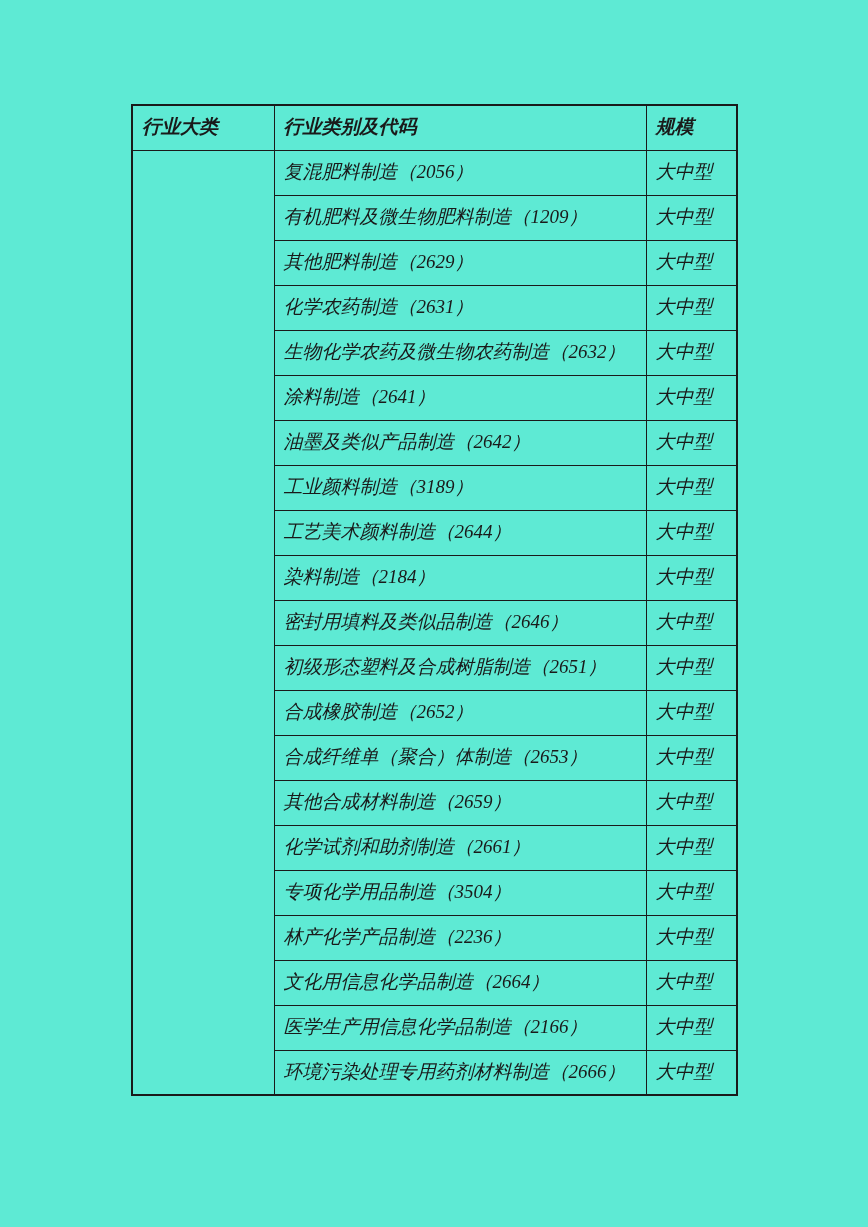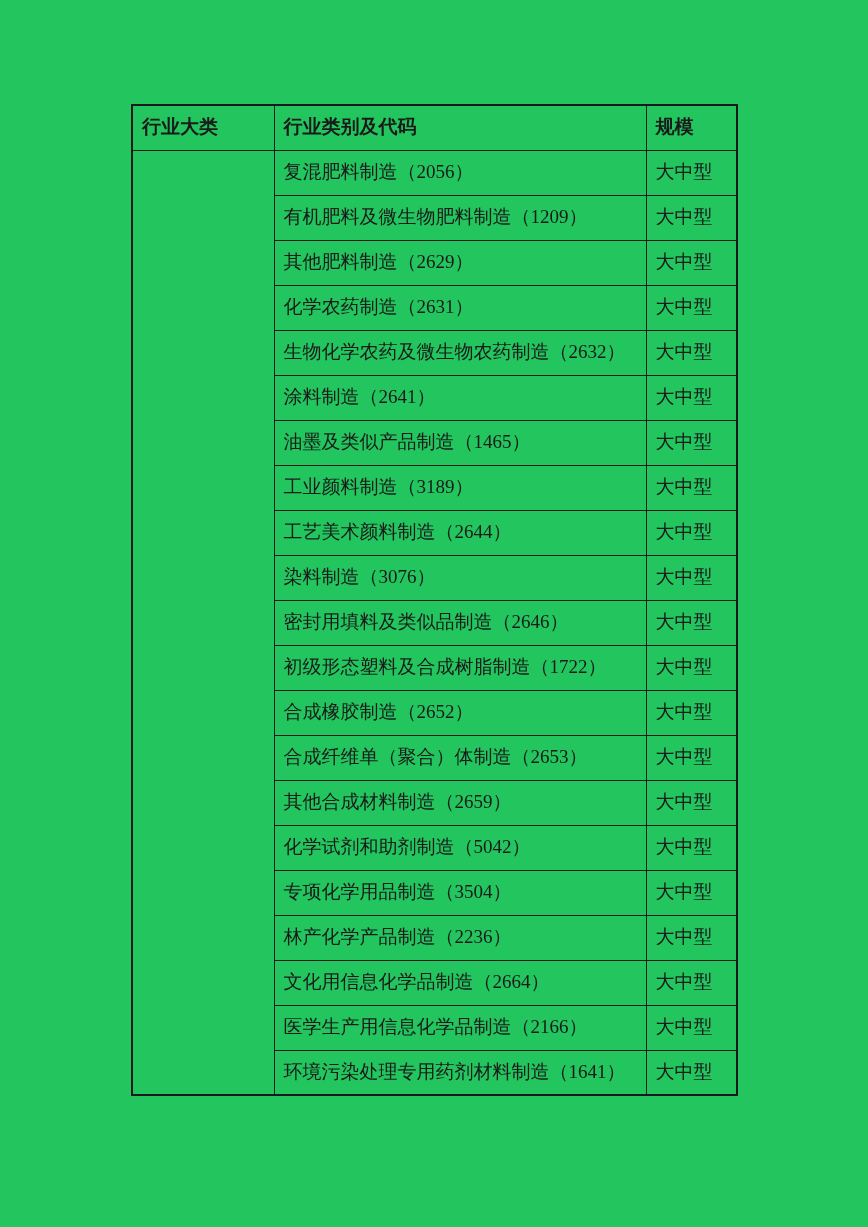--- a/index.html
+++ b/index.html
@@ -10,21 +10,22 @@
   body {
     width: 868px;
     height: 1227px;
     position: relative;
     font-family: "Liberation Serif", "DejaVu Serif", serif;
     color: #1a1a1a;
   }
   .page {
     position: absolute;
     inset: 0;
-    background: #22c55e;
+    background: #5eead4;
+    font-style: italic;
   }
   table.industry-table {
     position: absolute;
     left: 131px;
     top: 104px;
     border-collapse: collapse;
     table-layout: fixed;
     border: 2px solid #1a1a1a;
   }
   table.industry-table th,
@@ -84,74 +85,74 @@
       </tr>
       <tr>
         <td>生物化学农药及微生物农药制造（2632）</td>
         <td>大中型</td>
       </tr>
       <tr>
         <td>涂料制造（2641）</td>
         <td>大中型</td>
       </tr>
       <tr>
-        <td>油墨及类似产品制造（1465）</td>
+        <td>油墨及类似产品制造（2642）</td>
         <td>大中型</td>
       </tr>
       <tr>
         <td>工业颜料制造（3189）</td>
         <td>大中型</td>
       </tr>
       <tr>
         <td>工艺美术颜料制造（2644）</td>
         <td>大中型</td>
       </tr>
       <tr>
-        <td>染料制造（3076）</td>
+        <td>染料制造（2184）</td>
         <td>大中型</td>
       </tr>
       <tr>
         <td>密封用填料及类似品制造（2646）</td>
         <td>大中型</td>
       </tr>
       <tr>
-        <td>初级形态塑料及合成树脂制造（1722）</td>
+        <td>初级形态塑料及合成树脂制造（2651）</td>
         <td>大中型</td>
       </tr>
       <tr>
         <td>合成橡胶制造（2652）</td>
         <td>大中型</td>
       </tr>
       <tr>
         <td>合成纤维单（聚合）体制造（2653）</td>
         <td>大中型</td>
       </tr>
       <tr>
         <td>其他合成材料制造（2659）</td>
         <td>大中型</td>
       </tr>
       <tr>
-        <td>化学试剂和助剂制造（5042）</td>
+        <td>化学试剂和助剂制造（2661）</td>
         <td>大中型</td>
       </tr>
       <tr>
         <td>专项化学用品制造（3504）</td>
         <td>大中型</td>
       </tr>
       <tr>
         <td>林产化学产品制造（2236）</td>
         <td>大中型</td>
       </tr>
       <tr>
         <td>文化用信息化学品制造（2664）</td>
         <td>大中型</td>
       </tr>
       <tr>
         <td>医学生产用信息化学品制造（2166）</td>
         <td>大中型</td>
       </tr>
       <tr>
-        <td>环境污染处理专用药剂材料制造（1641）</td>
+        <td>环境污染处理专用药剂材料制造（2666）</td>
         <td>大中型</td>
       </tr>
     </tbody>
   </table>
 </div>
 
 </body></html>

